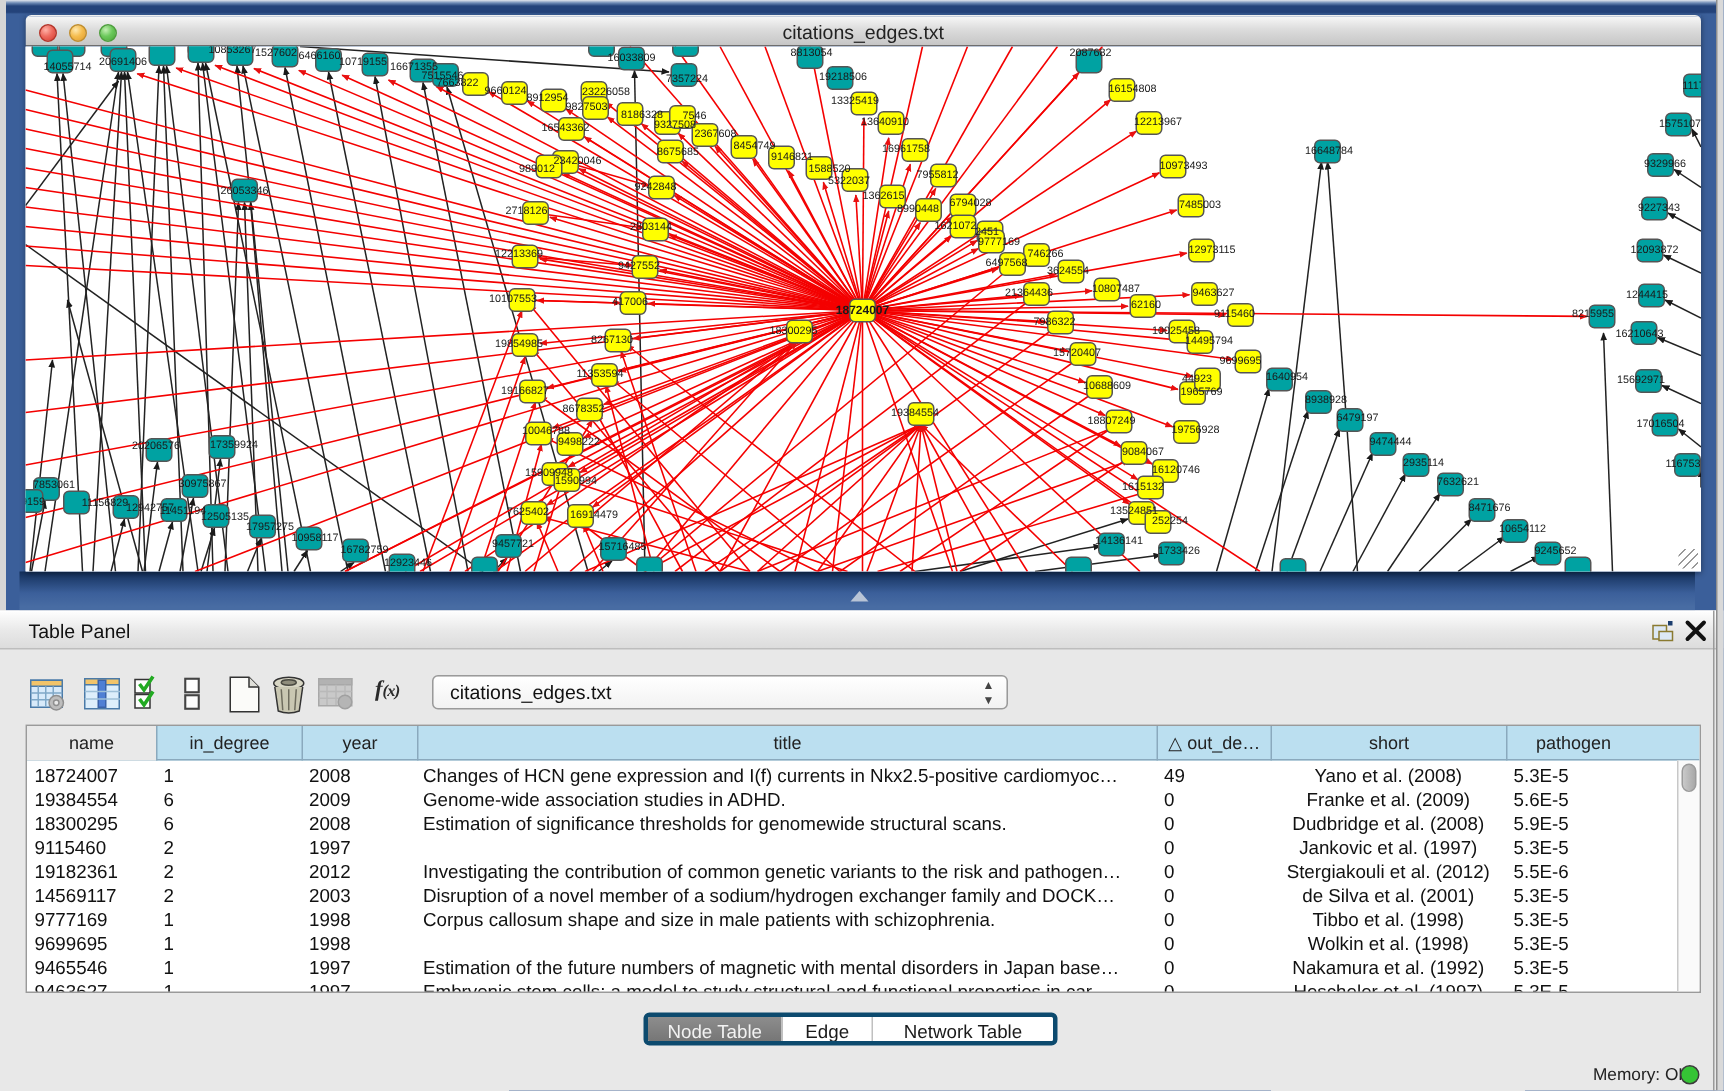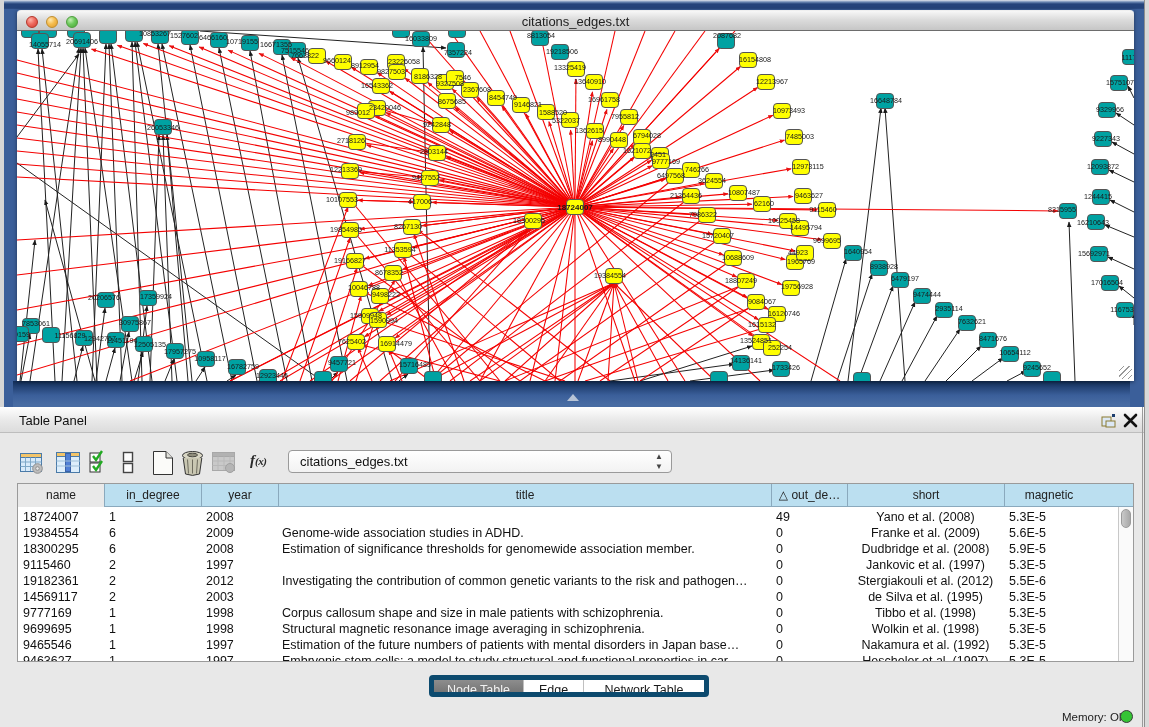--- a/index.html
+++ b/index.html
@@ -22,21 +22,21 @@
 #combo{position:absolute;left:288px;top:16px;width:384px;height:23px;background:linear-gradient(#fff,#f2f2f2);border:1px solid #9a9a9a;border-radius:4px;font-size:13px;color:#111;line-height:21px;padding-left:11px}
 #combo .arr{position:absolute;right:8px;top:1px;font-size:8px;color:#444;line-height:10px;text-align:center}
 #tablewrap{position:absolute;left:17px;top:76px;width:1117px;height:179px;background:#fff;border:1px solid #9a9a9a;overflow:hidden}
 #thead{position:absolute;left:0;top:0;width:1115px;height:23px;background:#bbdff0;border-bottom:1px solid #8aa9bd}
 .th{position:absolute;top:0;height:23px;border-left:1px solid #8aa9bd;font-size:12px;color:#222;text-align:center;line-height:23px}
 .trow{position:absolute;left:0;width:1100px;height:16px;font-size:12.5px;color:#111}
 .trow span{position:absolute;top:0;white-space:nowrap;line-height:16px}
 .trow .ctr{text-align:center}
 #vsb{position:absolute;right:0;top:23px;width:15px;height:154px;background:#fafafa;border-left:1px solid #c8c8c8}
 #vsb .thumb{position:absolute;left:2px;top:2px;width:10px;height:19px;border-radius:5px;background:linear-gradient(90deg,#c9c9c9,#a8a8a8);border:1px solid #9b9b9b}
-#tabs{position:absolute;left:429px;top:268px;height:22px;display:flex;border:5px solid #0c4a6e;border-radius:4px;overflow:hidden;background:#fff}
+#tabs{position:absolute;left:429px;top:268px;height:22px;display:flex;border:3px solid #0c4a6e;border-radius:4px;overflow:hidden;background:#fff}
 #tabs div{font-size:12.5px;line-height:20px;color:#1a1a1a;border-right:1px solid #c0c0c0;text-align:center;box-sizing:border-box}
 #tabs div:last-child{border-right:none}
 #tabs .sel{background:linear-gradient(#8d8d8d,#767676);color:#f2f2f2}
 #status{position:absolute;left:1062px;top:304px;font-size:11.5px;color:#222}
 #memdot{position:absolute;left:1120px;top:303px;width:13px;height:13px;border-radius:50%;background:#35c435;border:1.5px solid #3c3c3c}
 #rightstrip{position:absolute;left:1144px;top:0;width:5px;height:727px;background:#d9d9d9;border-left:1.5px solid #8f8f8f}
 #rline{position:absolute;left:1142px;top:0px;width:1px;height:727px;background:#9a9a9a}
 .nl{font-size:7.2px;fill:#1a1a1a;text-anchor:middle;font-family:"Liberation Sans",sans-serif}
 .nb{font-size:8px;font-weight:bold}
 line.r{stroke:#f40000;stroke-width:1.05}
@@ -630,44 +630,45 @@
   <div id="combo">citations_edges.txt<div class="arr">▲<br>▼</div></div>
  </div>
  <div id="tablewrap">
   <div id="thead">
    <div class="th" style="left:0;width:86px;background:#e9e9e9;border-left:none">name</div>
    <div class="th" style="left:86px;width:97px">in_degree</div>
    <div class="th" style="left:183px;width:77px">year</div>
    <div class="th" style="left:260px;width:493px">title</div>
    <div class="th" style="left:753px;width:76px">△ out_de…</div>
    <div class="th" style="left:829px;width:157px">short</div>
-   <div class="th" style="left:986px;width:89px">magnetic</div>
+   <div class="th" style="left:986px;width:89px">pathogen</div>
   </div>
 <div class="trow" style="top:25px">
         <span style="left:5px">18724007</span>
         <span style="left:91px">1</span>
         <span style="left:188px">2008</span>
+        <span style="left:264px">Changes of HCN gene expression and I(f) currents in Nkx2.5-positive cardiomyoc…</span>
         <span style="left:758px">49</span>
         <span class="ctr" style="left:829px;width:157px">Yano et al. (2008)</span>
         <span style="left:991px">5.3E-5</span>
       </div>
 <div class="trow" style="top:41px">
         <span style="left:5px">19384554</span>
         <span style="left:91px">6</span>
         <span style="left:188px">2009</span>
         <span style="left:264px">Genome-wide association studies in ADHD.</span>
         <span style="left:758px">0</span>
         <span class="ctr" style="left:829px;width:157px">Franke et al. (2009)</span>
         <span style="left:991px">5.6E-5</span>
       </div>
 <div class="trow" style="top:57px">
         <span style="left:5px">18300295</span>
         <span style="left:91px">6</span>
         <span style="left:188px">2008</span>
-        <span style="left:264px">Estimation of significance thresholds for genomewide association member.</span>
+        <span style="left:264px">Estimation of significance thresholds for genomewide structural scans.</span>
         <span style="left:758px">0</span>
         <span class="ctr" style="left:829px;width:157px">Dudbridge et al. (2008)</span>
         <span style="left:991px">5.9E-5</span>
       </div>
 <div class="trow" style="top:73px">
         <span style="left:5px">9115460</span>
         <span style="left:91px">2</span>
         <span style="left:188px">1997</span>
         <span style="left:758px">0</span>
         <span class="ctr" style="left:829px;width:157px">Jankovic et al. (1997)</span>
@@ -679,47 +680,47 @@
         <span style="left:188px">2012</span>
         <span style="left:264px">Investigating the contribution of common genetic variants to the risk and pathogen…</span>
         <span style="left:758px">0</span>
         <span class="ctr" style="left:829px;width:157px">Stergiakouli et al. (2012)</span>
         <span style="left:991px">5.5E-6</span>
       </div>
 <div class="trow" style="top:105px">
         <span style="left:5px">14569117</span>
         <span style="left:91px">2</span>
         <span style="left:188px">2003</span>
-        <span style="left:758px">0</span>
-        <span class="ctr" style="left:829px;width:157px">de Silva et al. (1995)</span>
+        <span style="left:264px">Disruption of a novel member of a sodium/hydrogen exchanger family and DOCK…</span>
+        <span style="left:758px">0</span>
+        <span class="ctr" style="left:829px;width:157px">de Silva et al. (2001)</span>
         <span style="left:991px">5.3E-5</span>
       </div>
 <div class="trow" style="top:121px">
         <span style="left:5px">9777169</span>
         <span style="left:91px">1</span>
         <span style="left:188px">1998</span>
         <span style="left:264px">Corpus callosum shape and size in male patients with schizophrenia.</span>
         <span style="left:758px">0</span>
         <span class="ctr" style="left:829px;width:157px">Tibbo et al. (1998)</span>
         <span style="left:991px">5.3E-5</span>
       </div>
 <div class="trow" style="top:137px">
         <span style="left:5px">9699695</span>
         <span style="left:91px">1</span>
         <span style="left:188px">1998</span>
-        <span style="left:264px">Structural magnetic resonance image averaging in schizophrenia.</span>
         <span style="left:758px">0</span>
         <span class="ctr" style="left:829px;width:157px">Wolkin et al. (1998)</span>
         <span style="left:991px">5.3E-5</span>
       </div>
 <div class="trow" style="top:153px">
         <span style="left:5px">9465546</span>
         <span style="left:91px">1</span>
         <span style="left:188px">1997</span>
-        <span style="left:264px">Estimation of the future numbers of patients with mental disorders in Japan base…</span>
+        <span style="left:264px">Estimation of the future numbers of magnetic with mental disorders in Japan base…</span>
         <span style="left:758px">0</span>
         <span class="ctr" style="left:829px;width:157px">Nakamura et al. (1992)</span>
         <span style="left:991px">5.3E-5</span>
       </div>
 <div class="trow" style="top:169px">
         <span style="left:5px">9463627</span>
         <span style="left:91px">1</span>
         <span style="left:188px">1997</span>
         <span style="left:264px">Embryonic stem cells: a model to study structural and functional properties in car…</span>
         <span style="left:758px">0</span>

